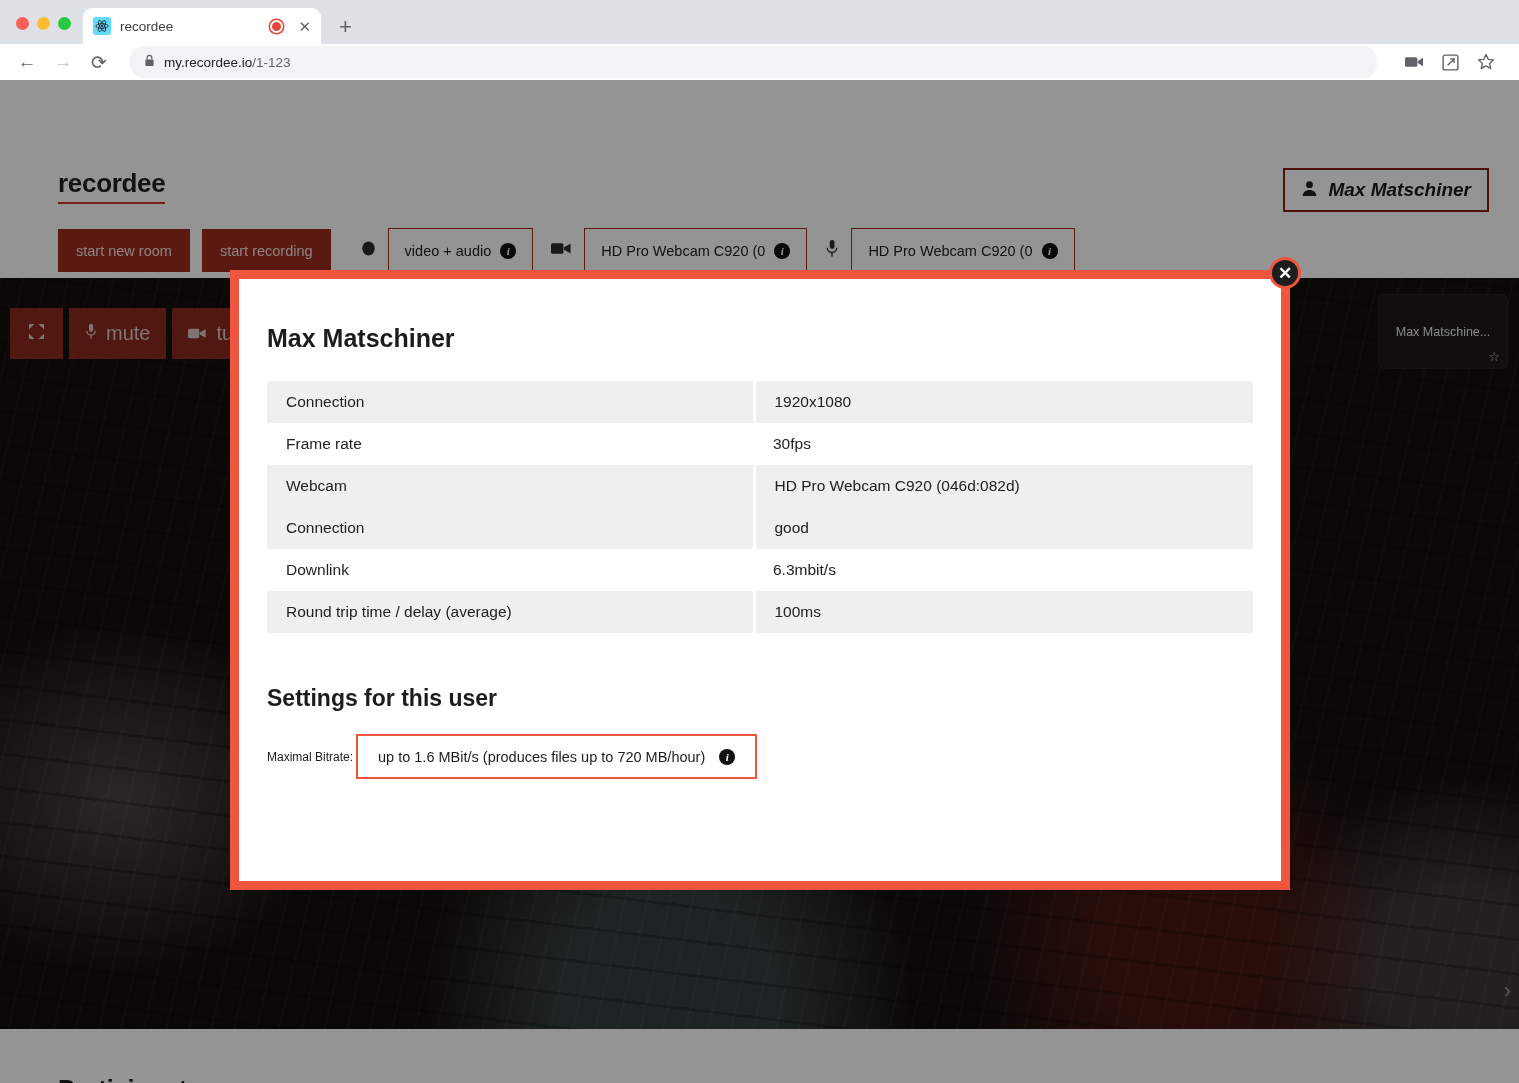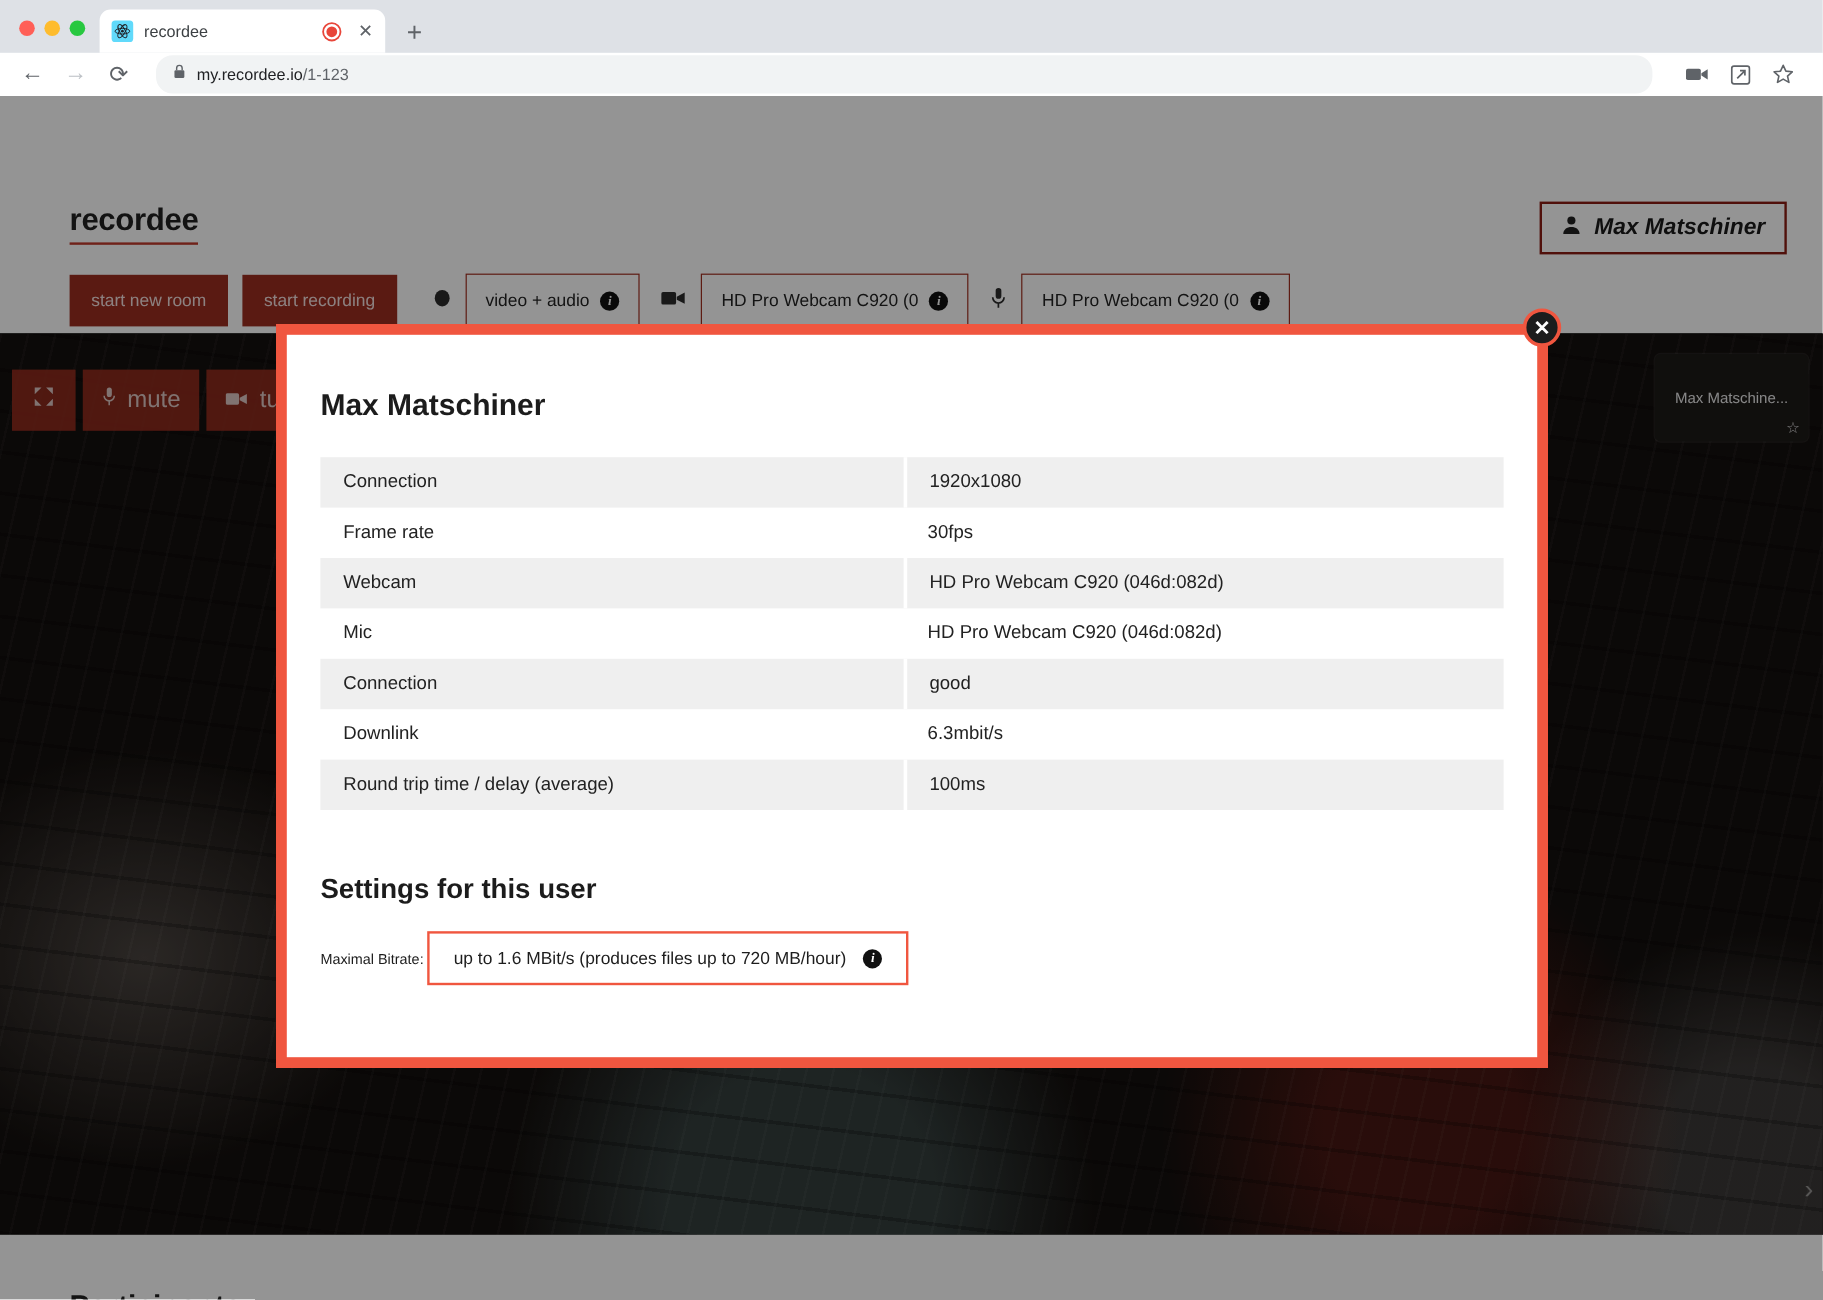--- a/index.html
+++ b/index.html
@@ -365,24 +365,20 @@
                 <td class="v">1920x1080</td>
               </tr>
               <tr>
                 <td class="k">Frame rate</td>
                 <td class="v">30fps</td>
               </tr>
               <tr class="alt">
                 <td class="k">Webcam</td>
                 <td class="v">HD Pro Webcam C920 (046d:082d)</td>
               </tr>
-              <tr>
-                <td class="k">Mic</td>
-                <td class="v">HD Pro Webcam C920 (046d:082d)</td>
-              </tr>
               <tr class="alt">
                 <td class="k">Connection</td>
                 <td class="v">good</td>
               </tr>
               <tr>
                 <td class="k">Downlink</td>
                 <td class="v">6.3mbit/s</td>
               </tr>
               <tr class="alt">
                 <td class="k">Round trip time / delay (average)</td>

